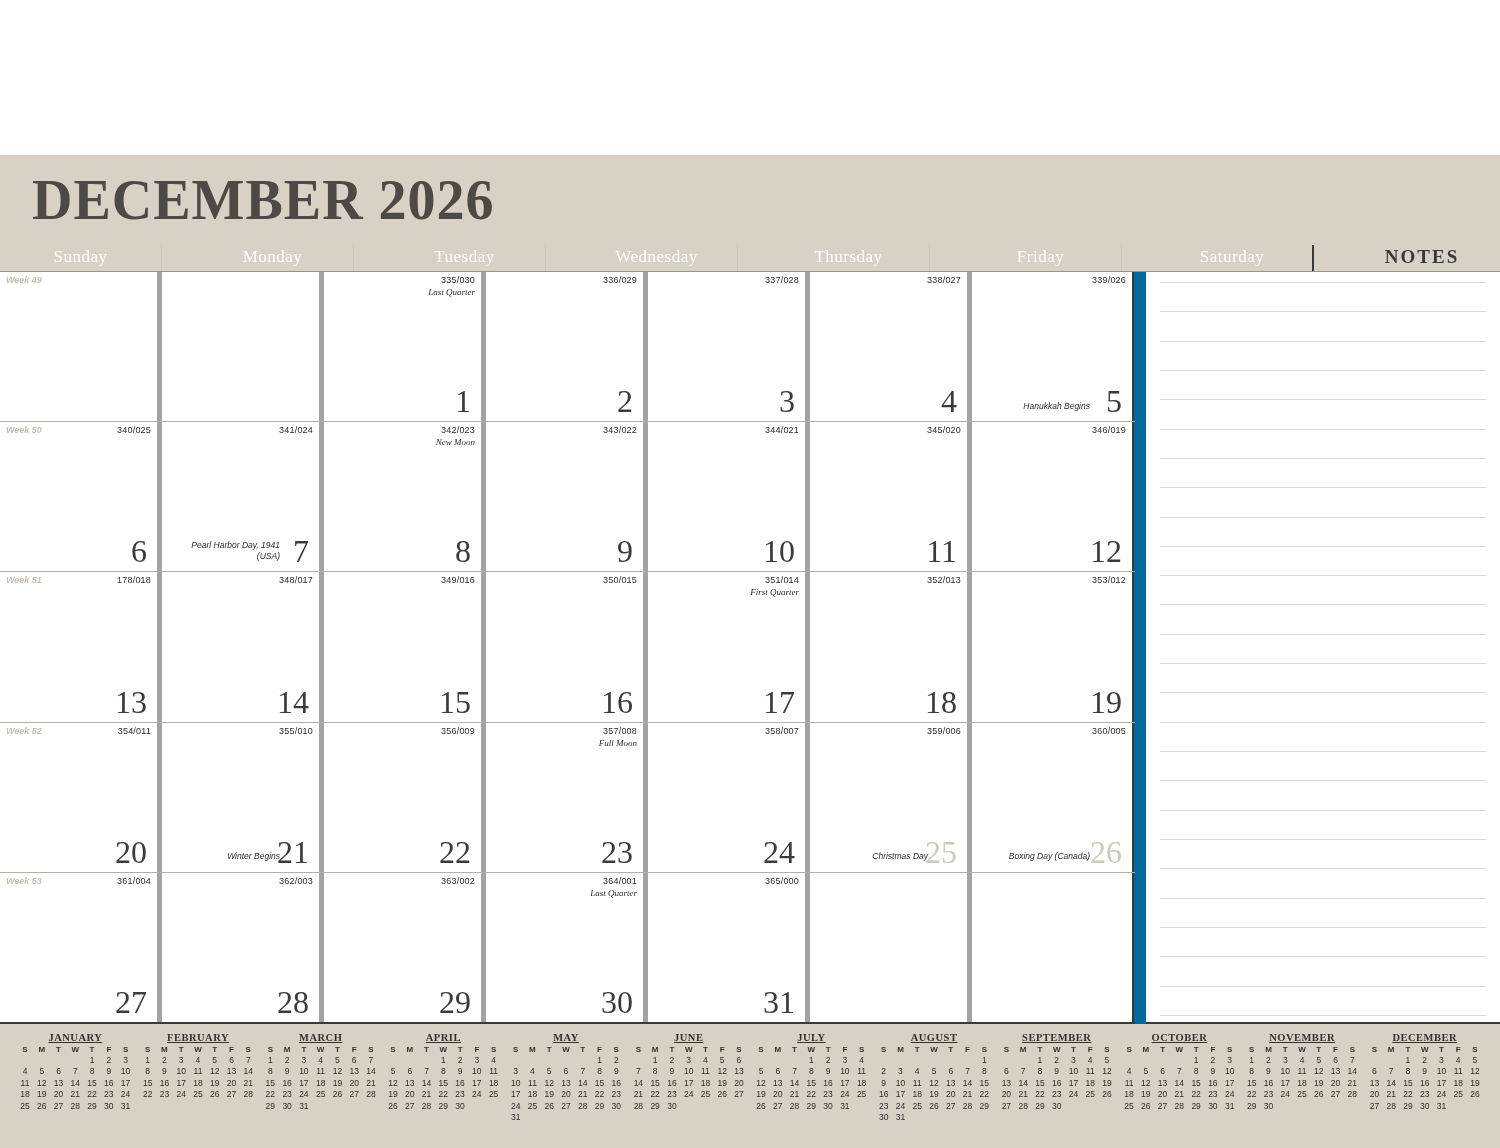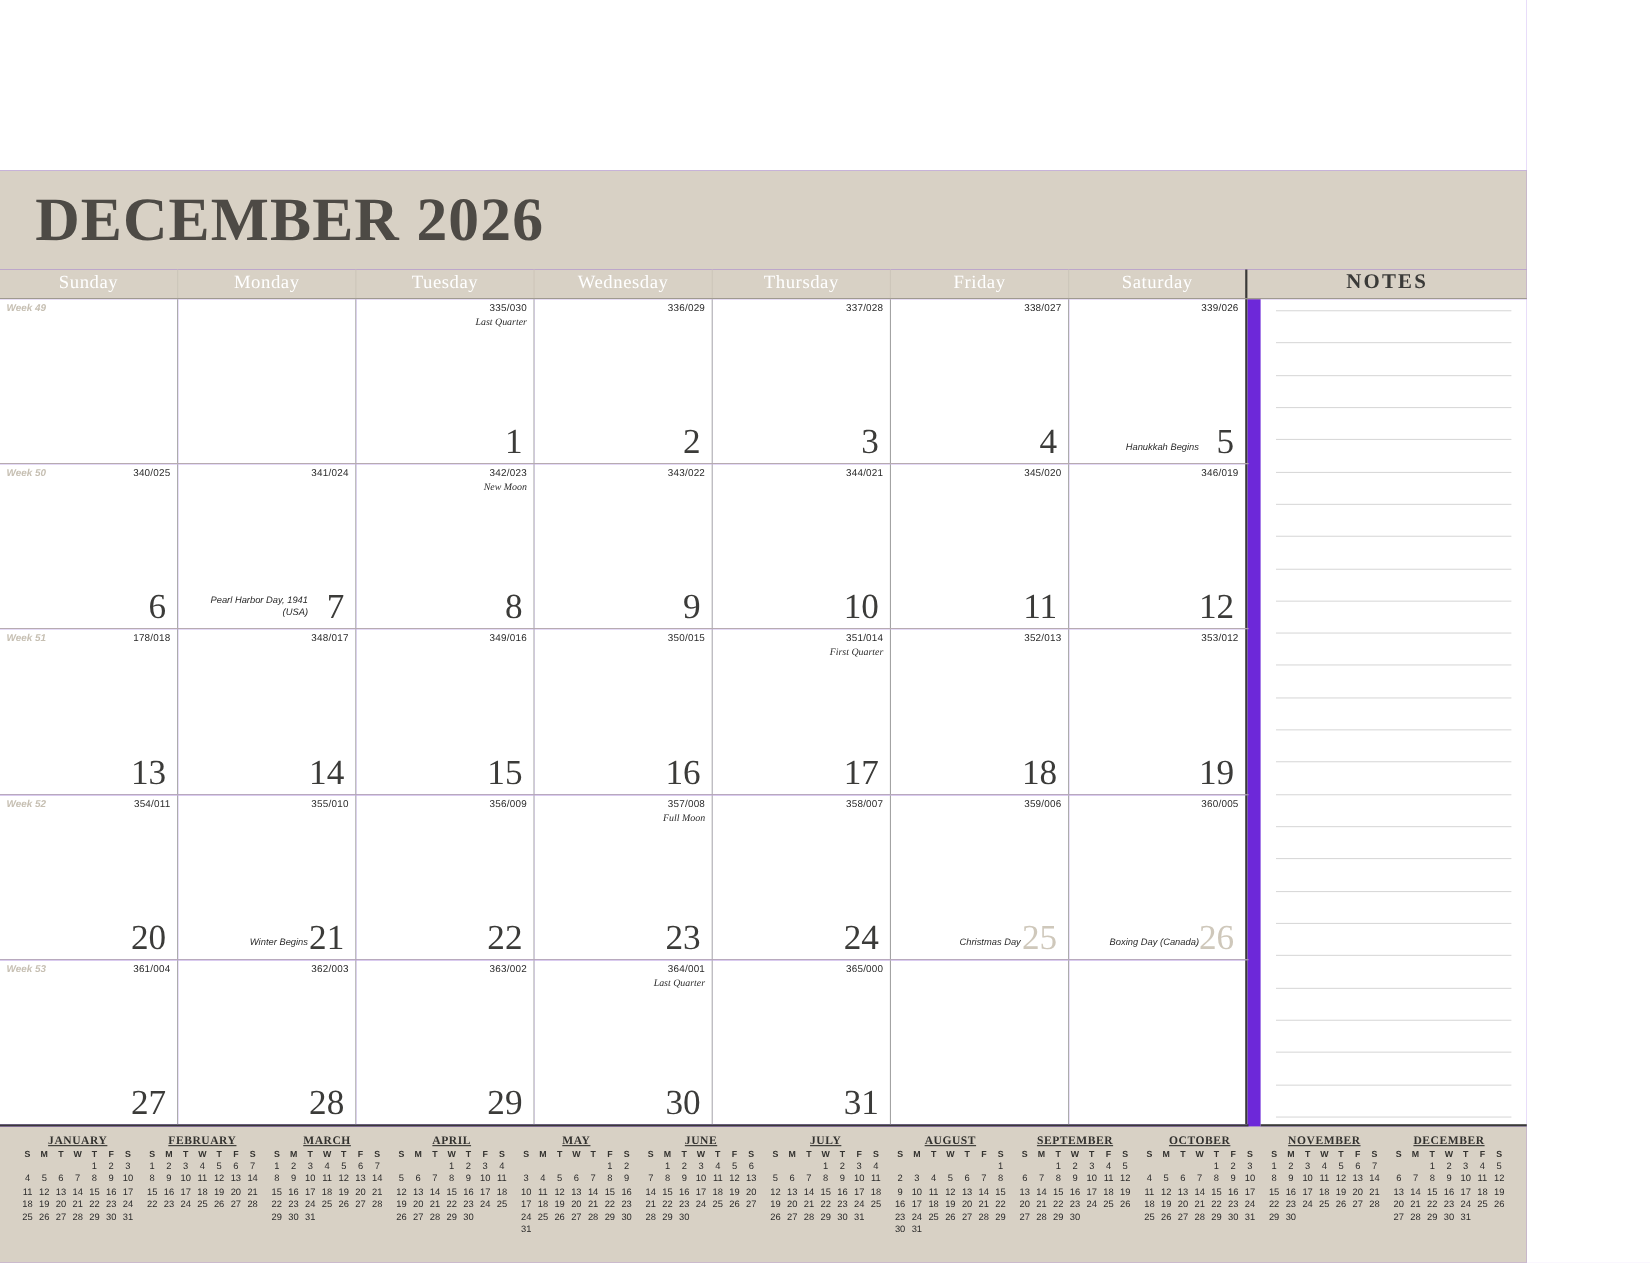--- a/index.html
+++ b/index.html
@@ -8,23 +8,23 @@
     background: #ffffff;
   }
   body {
     width: 1500px;
     height: 1148px;
     font-family: "Liberation Serif", serif;
     overflow: hidden;
   }
   .page {
     position: relative;
-    width: 1388px;
+    width: 1500px;
     height: 1148px;
-    background: #6d28d9;
+    background: #0369a1;
   }
   .top-white {
     height: 155px;
     background: #ffffff;
   }
   .title-bar {
     height: 90px;
     background: #d8d1c5;
     display: flex;
     align-items: center;
@@ -38,20 +38,21 @@
     letter-spacing: 1px;
     color: #4d4a45;
     line-height: 1;
   }
   
   .dow-row {
     display: flex;
     height: 26px;
     background: #d8d1c5;
     border-bottom: 1px solid #9a948a;
+    gap: 30px;
   }
   .dow-cell {
     flex: 0 0 162px;
     text-align: center;
     font-family: "Liberation Serif", serif;
     font-size: 17px;
     color: #ffffff;
     letter-spacing: 0.5px;
     line-height: 24px;
     border-right: 1px solid #cdc6ba;
@@ -82,21 +83,21 @@
   .week-row {
     display: flex;
     height: 150.4px;
     border-bottom: 1px solid #b6b0a4;
     position: relative;
   }
   .week-row:last-child { border-bottom: 2px solid #3a3a38; }
   .day-cell {
     flex: 0 0 162px;
     position: relative;
-    border-right: 1px solid #a3a3a3;
+    border-right: 5px solid #a3a3a3;
     box-sizing: border-box;
     background: #ffffff;
   }
   .day-cell.sat { border-right: 2px solid #3a3a38; }
   .day-cell.empty { background: #ffffff; }
   .julian {
     position: absolute;
     top: 3px;
     right: 6px;
     font-family: "Liberation Sans", sans-serif;

